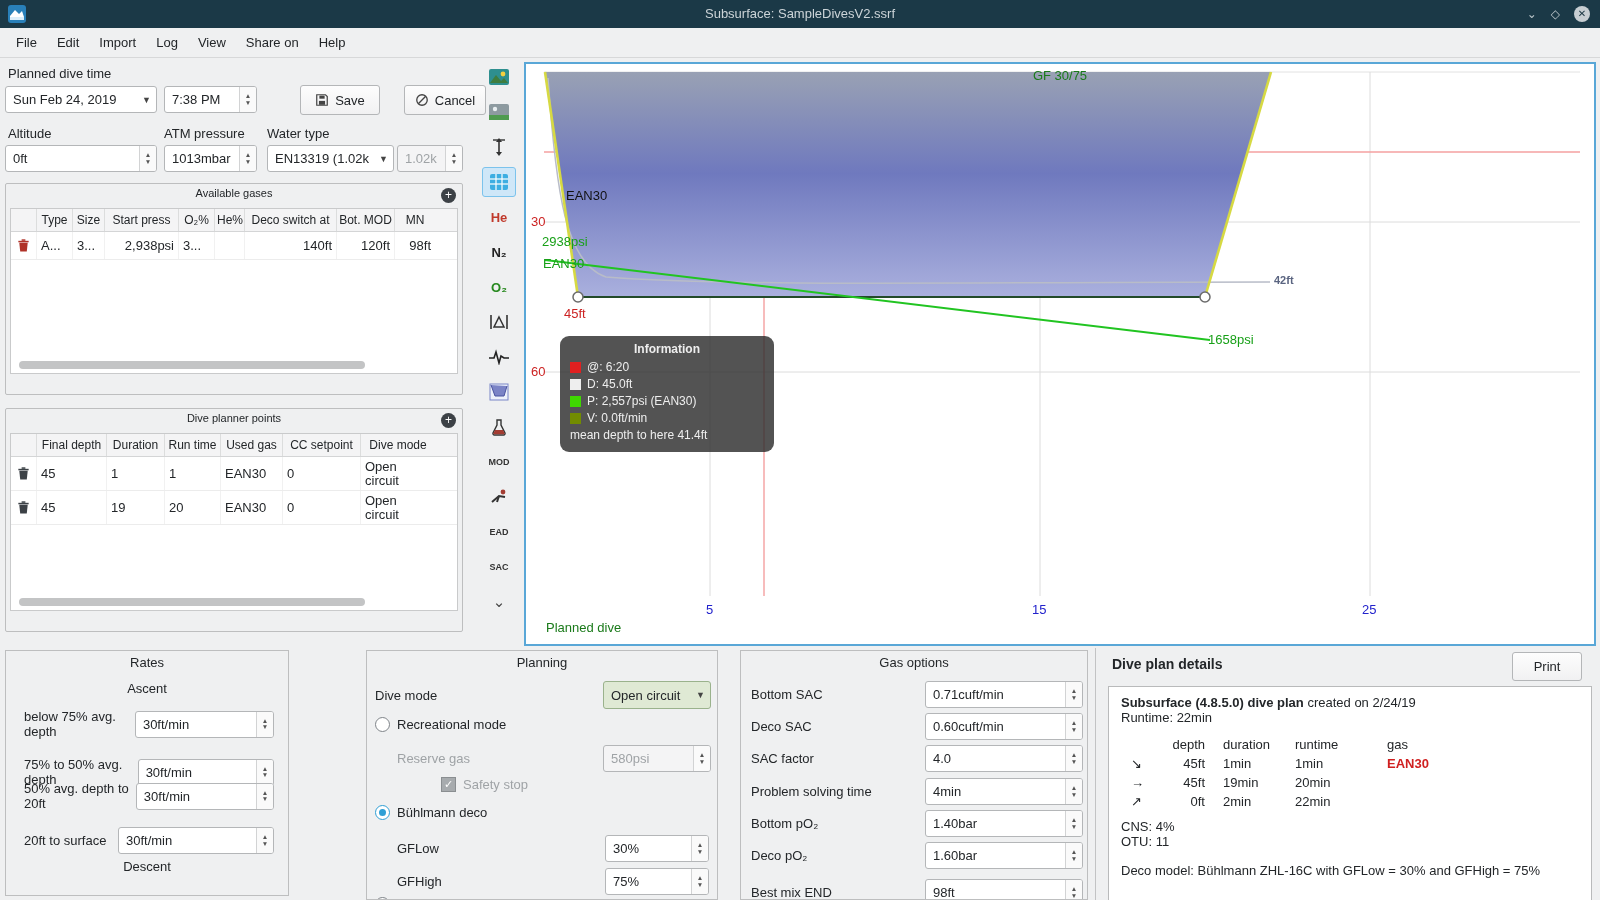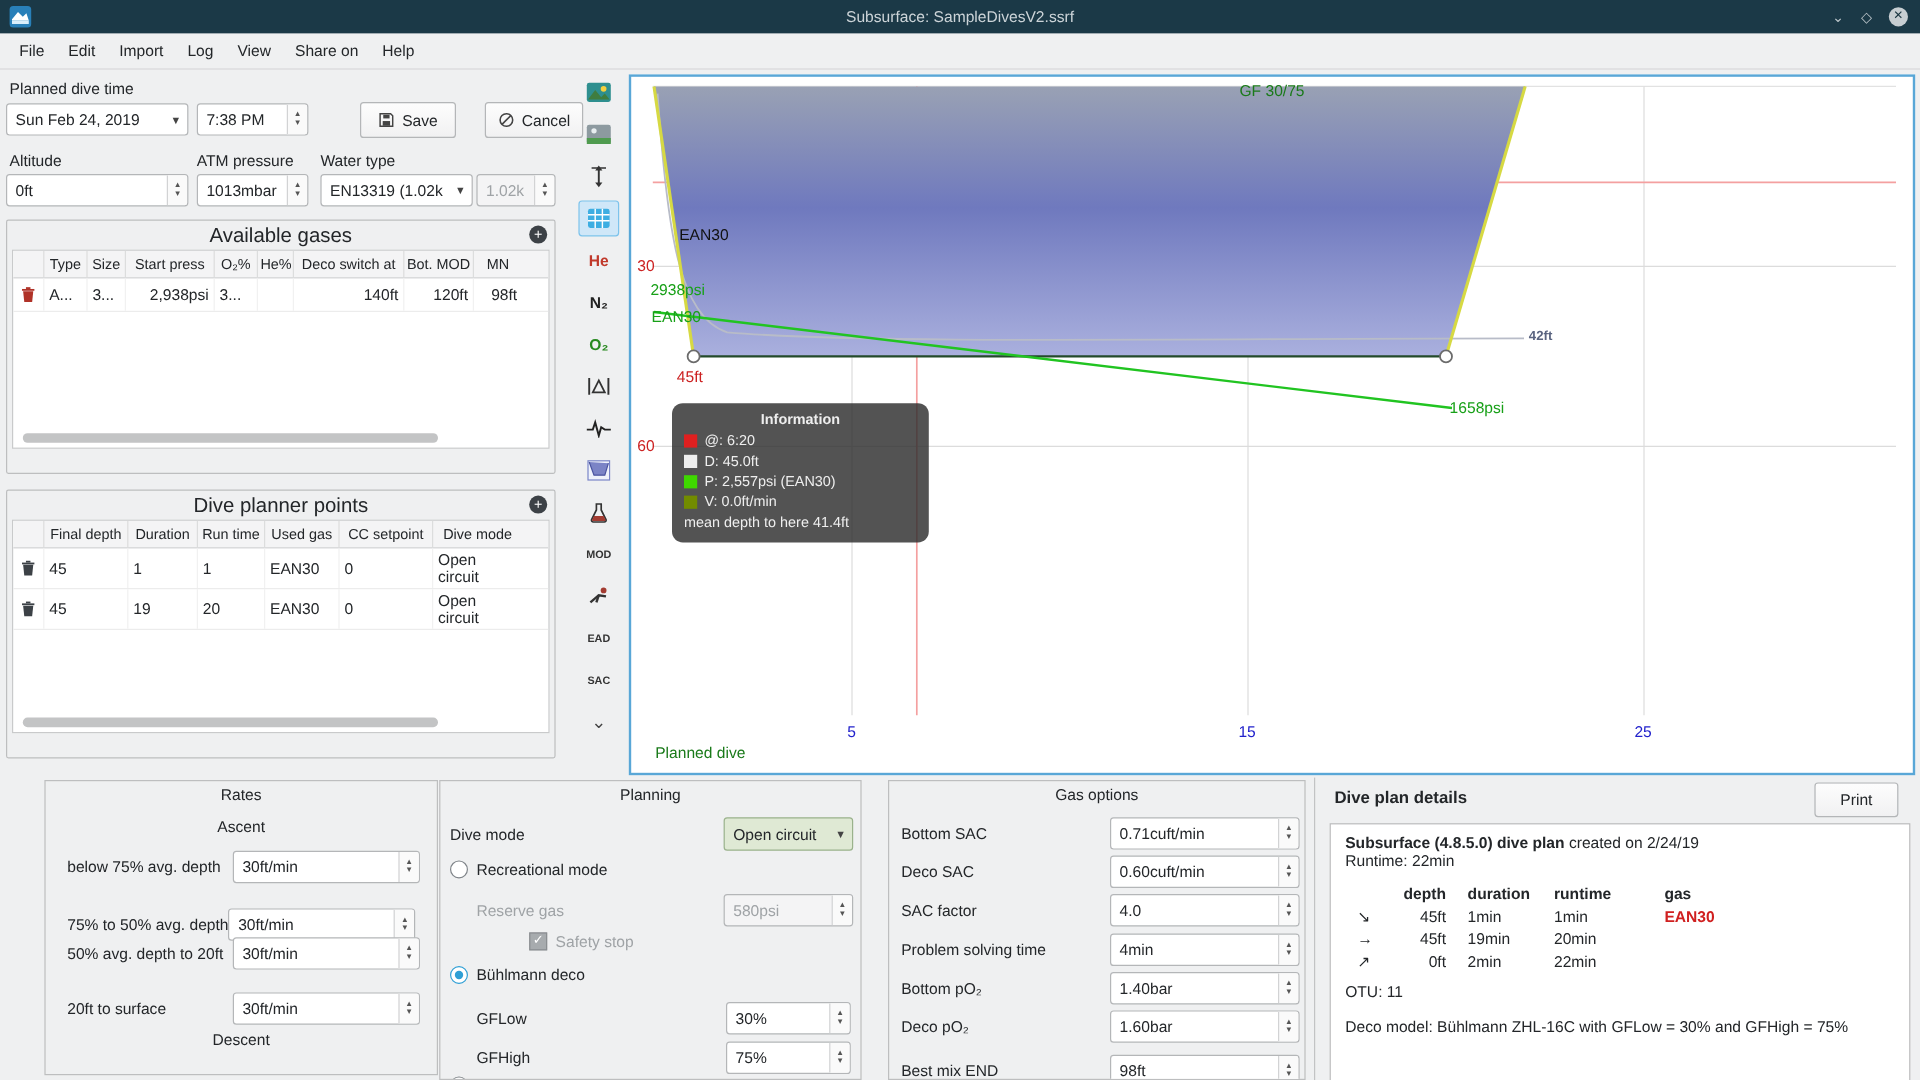--- a/index.html
+++ b/index.html
@@ -24,21 +24,21 @@
   .btn { display:inline-flex; align-items:center; justify-content:center; gap:6px; background:linear-gradient(#fdfdfd,#f1f1f2); border:1px solid #b4b6b8; border-radius:3px; font-size:13px; }
   .spin, .combo { position:relative; background:#fff; border:1px solid #b4b6b8; border-radius:3px; display:flex; align-items:center; padding:0 20px 0 7px; white-space:nowrap; overflow:hidden; }
   .spin .arrows { position:absolute; right:0; top:0; bottom:0; width:17px; border-left:1px solid #d2d3d4; display:flex; flex-direction:column; align-items:center; justify-content:center; color:#555; background:#fafafa; }
   .spin .arrows span { font-size:6.5px; line-height:6.5px; }
   .combo .arrow { position:absolute; right:5px; top:50%; transform:translateY(-50%); font-size:9px; color:#444; }
   .disabled-txt { color:#9fa3a6; }
   .spin.disabled { background:#f4f4f5; color:#9fa3a6; }
 
   
   .group { position:absolute; border:1px solid #bdbebf; border-radius:2px; background:#eff0f1; }
-  .group-title { text-align:center; padding:3px 0 2px; font-size:17px; }
+  .group-title { text-align:center; padding:3px 0 2px; font-size:11px; }
   .plus-btn { position:absolute; top:4px; right:6px; width:15px; height:15px; border-radius:50%; background:#3c4146; color:#fff; font-size:12px; line-height:14px; text-align:center; }
   .tbl { position:absolute; left:4px; right:4px; background:#fff; border:1px solid #c9cacb; overflow:hidden; }
   .thead { display:flex; background:#f4f4f5; border-bottom:1px solid #d4d5d6; }
   .th { font-size:12px; text-align:center; padding:4px 2px; border-right:1px solid #dcdddd; white-space:nowrap; overflow:hidden; flex:none; }
   .tr { display:flex; border-bottom:1px solid #ececec; }
   .td { padding:1px 4px; border-right:1px solid #f1f1f1; overflow:hidden; flex:none; display:flex; align-items:center; line-height:14px; }
   .td.num { justify-content:flex-end; }
   .hscroll { position:absolute; height:8px; background:#c3c4c5; border-radius:4px; bottom:4px; }
 
   
@@ -80,21 +80,21 @@
   .details-head { position:absolute; left:12px; top:8px; font-weight:bold; font-size:14px; }
   .details-box { position:absolute; left:8px; top:38px; right:4px; bottom:-2px; background:#fff; border:1px solid #b9babb; padding:8px 12px; overflow:hidden; }
   .dp-table { margin:10px 0 8px 10px; }
   .dp-row { display:flex; line-height:19px; }
   .dp-c { flex:none; }
   .dp-arrow { width:22px; }
   .dp-depth { width:52px; text-align:right; }
   .dp-dur { width:84px; padding-left:18px; }
   .dp-run { width:84px; padding-left:6px; }
   .dp-gas { width:80px; padding-left:14px; }
-  .dp-head { font-weight:bold; }
+  .dp-head { font-weight:normal; }
   .gas-red { color:#d02020; font-weight:bold; }
   .nowrap { white-space:nowrap; }
   .vdivider { position:absolute; width:1px; background:#c2c3c4; }
 </style>
 </head>
 <body>
 
 <div id="window">
 
   <div class="titlebar">
@@ -418,21 +418,21 @@
       <div class="tt-line">
           <span class="swatch" style="background:#728c00"></span>
           <span>V: 0.0ft/min</span>
         </div>
       <div class="tt-line">
           <span>mean depth to here 41.4ft</span>
         </div>
     </div>
   </div>
 
-  <div class="panel" style="left:5px; top:650px; width:328px; height:246px;margin-left:32px;">
+  <div class="panel" style="left:5px; top:650px; width:284px; height:246px;">
     <div class="panel-title">Rates</div>
     <div class="sub-head" style="top:30px;">Ascent</div>
     <div class="prow" style="left:18px; right:14px; top:58px; justify-content:space-between;">
       <span>below 75% avg. depth</span>
       <div class="spin" style="width:156px; height:27px;">
         <span>30ft/min</span>
         <span class="arrows">
             <span>▲</span>
             <span>▼</span>
           </span>
@@ -635,18 +635,19 @@
           <span class="dp-c dp-gas"></span>
         </div>
         <div class="dp-row">
           <span class="dp-c dp-arrow">↗</span>
           <span class="dp-c dp-depth">0ft</span>
           <span class="dp-c dp-dur">2min</span>
           <span class="dp-c dp-run">22min</span>
           <span class="dp-c dp-gas"></span>
         </div>
       </div>
+      <div>CNS: 4%</div>
       <div>OTU: 11</div>
       <div class="nowrap" style="margin-top:14px;">Deco model: Bühlmann ZHL-16C with GFLow = 30% and GFHigh = 75%</div>
     </div>
   </div>
 
 </div>
 
 </body></html>

